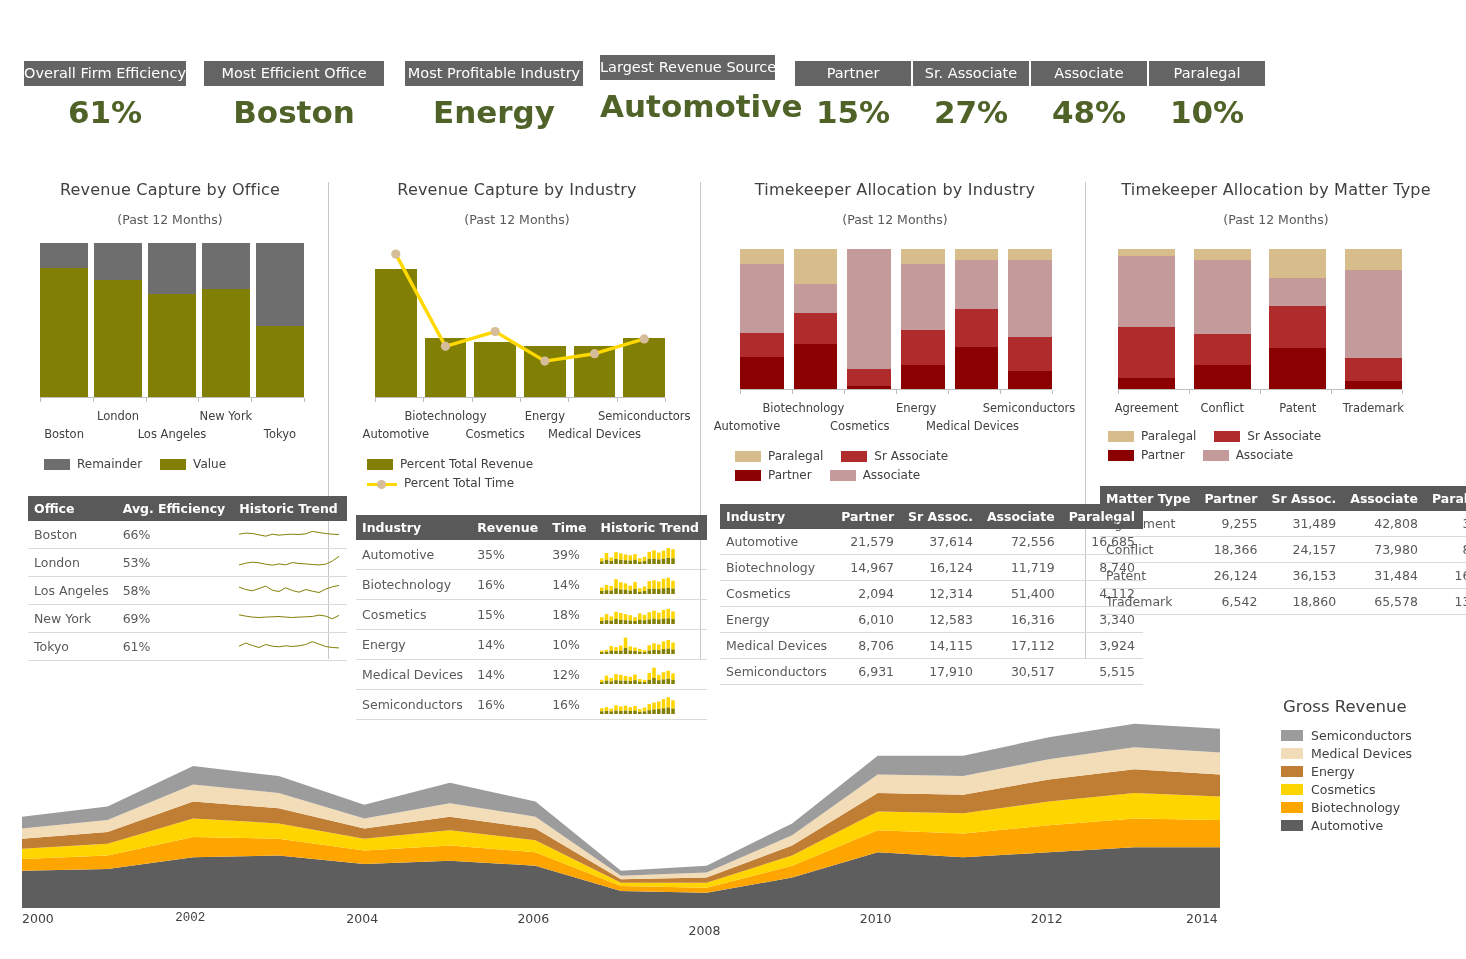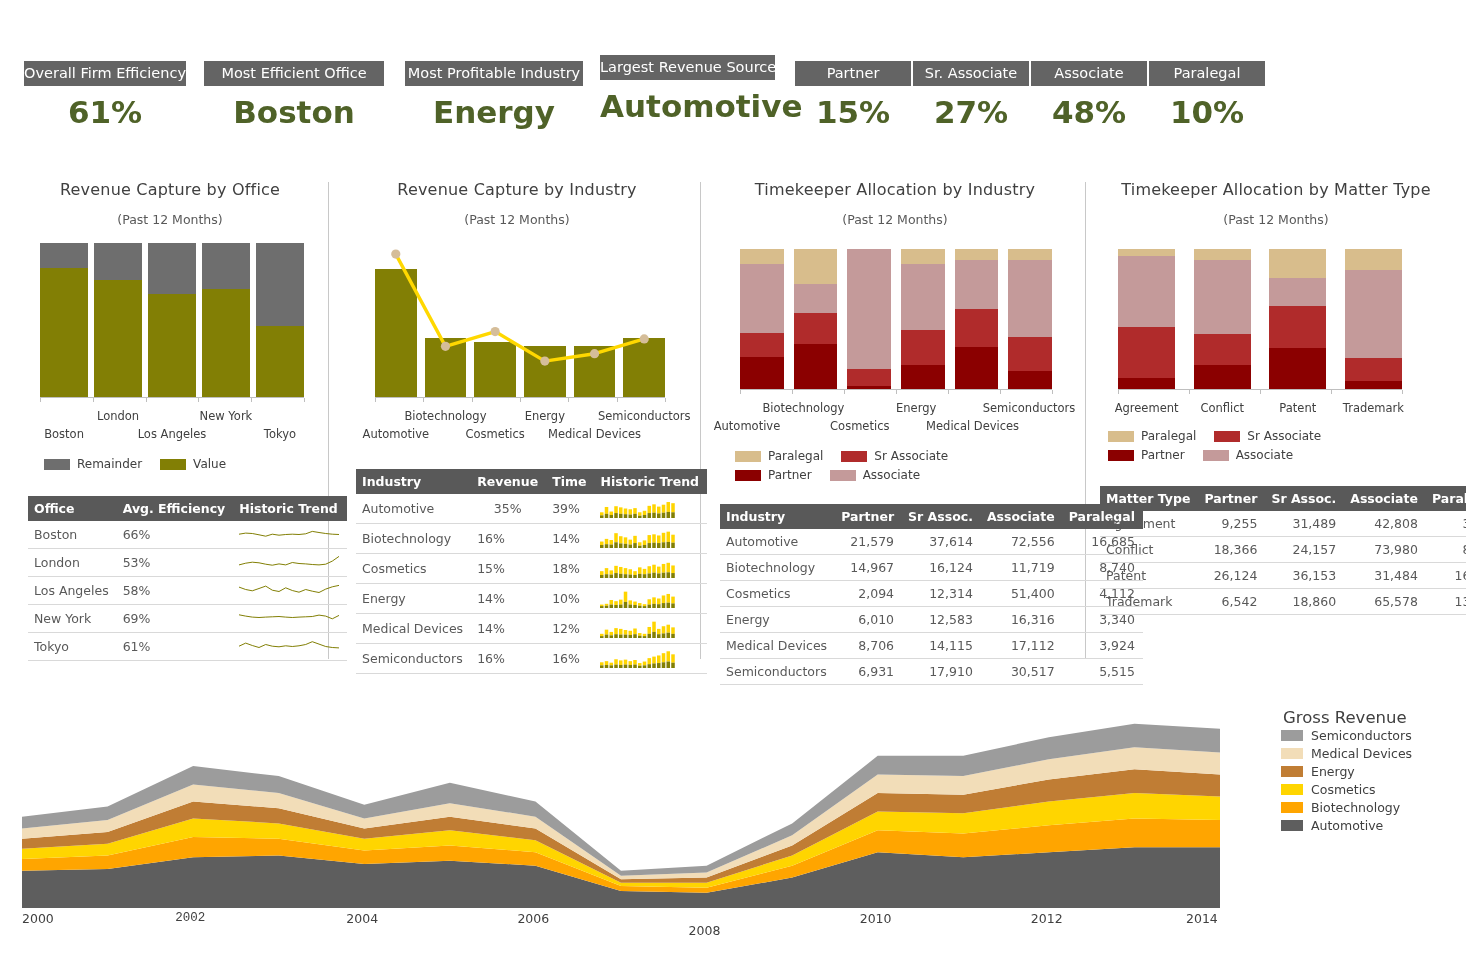--- a/index.html
+++ b/index.html
@@ -74,21 +74,21 @@
   table.grid td{
     padding:5px 8px 5px 6px;border-bottom:1px solid #d9d9d9;
     white-space:nowrap;height:13px;
   }
   table.grid td.num{text-align:right;}
   table.grid tr:first-child td{border-top:none;}
   .spark{display:block;}
 
   
   .gr-title{
-    position:absolute;font-size:16.5px;color:#404040;white-space:nowrap;margin-top:11px;
+    position:absolute;font-size:16.5px;color:#404040;white-space:nowrap;
   }
   .gr-legend{position:absolute;font-size:12.5px;color:#404040;}
   .gr-legend .li{display:flex;align-items:center;margin-bottom:3px;white-space:nowrap;}
   .gr-legend .swatch{width:22px;height:11px;margin-right:8px;}
   .xaxis{position:absolute;font-size:12.5px;color:#404040;}
   .xaxis span{position:absolute;white-space:nowrap;}
 </style>
 </head>
 <body>
 
@@ -292,33 +292,48 @@
         </div>
     </div>
     <div class="catlabels" id="p2-cats" style="margin:9px 24px 0 30px;">
         <span style="left: calc(7.16667% - 60px); width: 120px; top: 20px;">Automotive</span>
         <span style="left: calc(24.3% - 60px); width: 120px; top: 2px;">Biotechnology</span>
         <span style="left: calc(41.4333% - 60px); width: 120px; top: 20px;">Cosmetics</span>
         <span style="left: calc(58.5667% - 60px); width: 120px; top: 2px;">Energy</span>
         <span style="left: calc(75.7% - 60px); width: 120px; top: 20px;">Medical Devices</span>
         <span style="left: calc(92.8333% - 60px); width: 120px; top: 2px;">Semiconductors</span>
       </div>
+    <div class="legend" style="margin-left:22px;">
+      <div class="lrow" id="p2-legend">
+          <div class="li">
+            <span class="swatch" style="background: rgb(130, 127, 5);"></span>
+            <span>Percent Total Revenue</span>
+          </div>
+          <div class="li">
+            <span class="swatch-line">
+              <i style="background: rgb(255, 216, 0);"></i>
+              <b style="background: rgb(213, 189, 153);"></b>
+            </span>
+            <span>Percent Total Time</span>
+          </div>
+        </div>
+    </div>
     <table class="grid" style="margin:20px 0 0 11px;width:322px;">
       <thead>
           <tr>
         <th>Industry</th>
         <th>Revenue</th>
         <th>Time</th>
         <th>Historic Trend</th>
       </tr>
         </thead>
       <tbody id="p2-tbody">
           <tr>
             <td>Automotive</td>
-            <td style="width: 62px; text-align: center;">35%</td>
+            <td style="width: 62px;">35%</td>
             <td style="width: 46px;">39%</td>
             <td style="width: 82px;">
               <svg width="76" height="19" class="spark">
                 <rect x="0" y="13.3" width="3.515" height="3.04" fill="#FFD500"></rect>
                 <rect x="0" y="16.34" width="3.515" height="2.66" fill="#827F05"></rect>
                 <rect x="4.75" y="7.98" width="3.515" height="6.84" fill="#FFD500"></rect>
                 <rect x="4.75" y="14.82" width="3.515" height="4.18" fill="#827F05"></rect>
                 <rect x="9.5" y="12.54" width="3.515" height="3.420000000000001" fill="#FFD500"></rect>
                 <rect x="9.5" y="15.96" width="3.515" height="3.04" fill="#827F05"></rect>
                 <rect x="14.25" y="7.220000000000001" width="3.515" height="6.839999999999999" fill="#FFD500"></rect>

